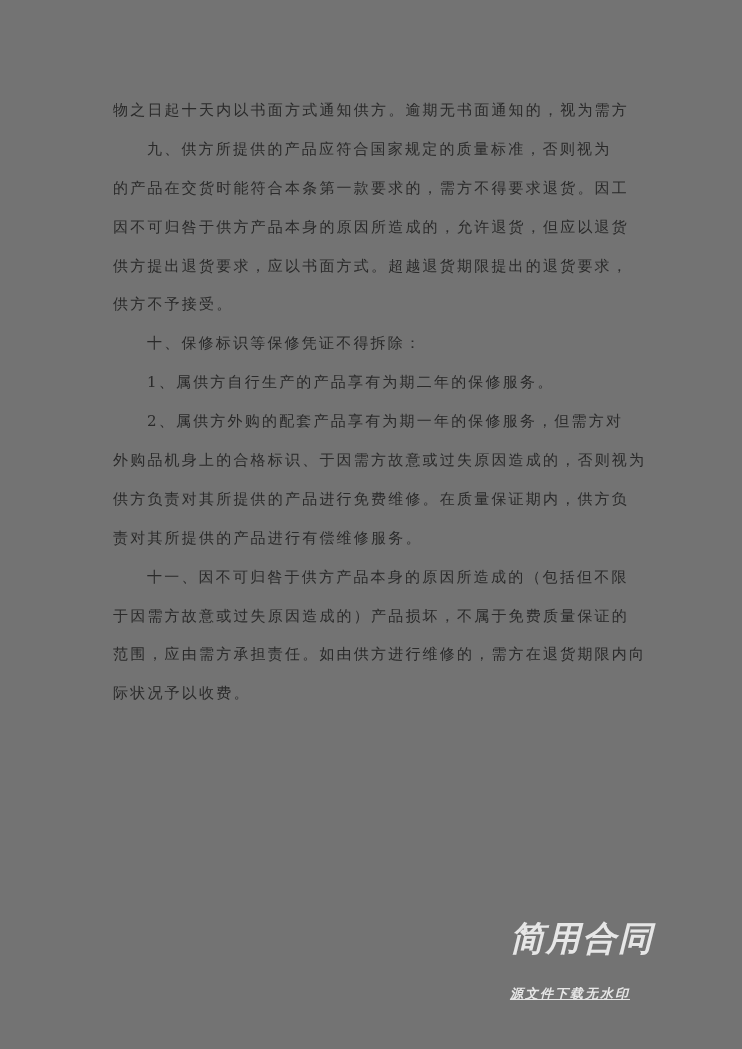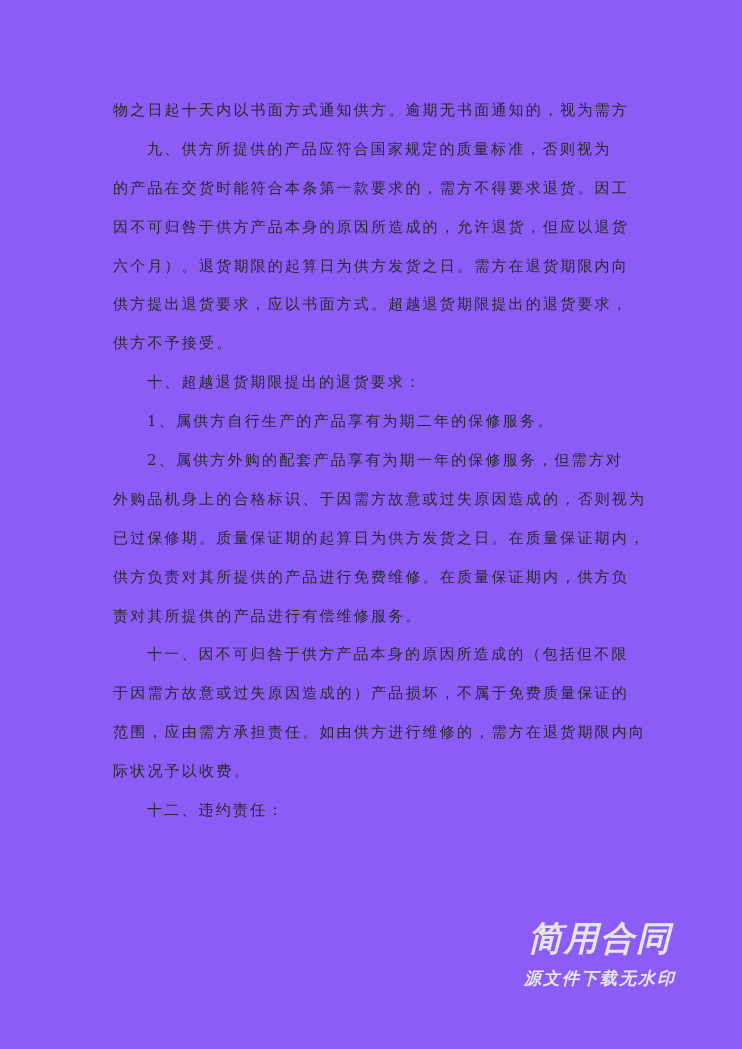--- a/index.html
+++ b/index.html
@@ -13,21 +13,21 @@
       position: relative;
       overflow: hidden;
       font-family: "DejaVu Serif", "Liberation Serif", serif;
       color: #2a2a2a;
     }
     .page {
       position: absolute;
       left: 0; top: 0;
       width: 742px;
       height: 1049px;
-      background: #8b5cf6;
+      background: #737373;
     }
     .content {
       position: absolute;
       left: 113px;
       top: 100px;
       width: 530px;
     }
     .line {
       display: block;
       height: 38.9px;
@@ -37,86 +37,82 @@
       white-space: nowrap;
     }
     .line.indent {
       padding-left: 34px;
     }
     .watermark {
       position: absolute;
       left: 510px;
       top: 918px;
       width: 180px;
-      text-align: center;
+      text-align: left;
       color: #e6e6e6;
       font-family: "DejaVu Sans", "Liberation Sans", sans-serif;
       font-style: italic;
       font-weight: bold;
     }
     .watermark .wm-main {
       display: block;
       font-size: 34px;
       letter-spacing: 2px;
       line-height: 40px;
     }
     .watermark .wm-sub {
       display: block;
-      font-size: 17px;
+      font-size: 13px;
       letter-spacing: 2px;
       line-height: 24px;
-      margin-top: 8px;
+      margin-top: 24px;
       font-weight: bold;
+      text-decoration: underline;
     }
   </style>
 </head>
 <body>
 
 <div class="page">
   <div class="content">
 
     <div>
       <span class="line">物之日起十天内以书面方式通知供方。逾期无书面通知的，视为需方</span>
     </div>
 
     <div>
       <span class="line indent">九、供方所提供的产品应符合国家规定的质量标准，否则视为</span>
       <span class="line">的产品在交货时能符合本条第一款要求的，需方不得要求退货。因工</span>
       <span class="line">因不可归咎于供方产品本身的原因所造成的，允许退货，但应以退货</span>
-      <span class="line">六个月）。退货期限的起算日为供方发货之日。需方在退货期限内向</span>
       <span class="line">供方提出退货要求，应以书面方式。超越退货期限提出的退货要求，</span>
       <span class="line">供方不予接受。</span>
     </div>
 
     <div>
-      <span class="line indent">十、超越退货期限提出的退货要求：</span>
+      <span class="line indent">十、保修标识等保修凭证不得拆除：</span>
     </div>
 
     <div>
       <span class="line indent">1、属供方自行生产的产品享有为期二年的保修服务。</span>
     </div>
 
     <div>
       <span class="line indent">2、属供方外购的配套产品享有为期一年的保修服务，但需方对</span>
       <span class="line">外购品机身上的合格标识、于因需方故意或过失原因造成的，否则视为</span>
-      <span class="line">已过保修期。质量保证期的起算日为供方发货之日。在质量保证期内，</span>
       <span class="line">供方负责对其所提供的产品进行免费维修。在质量保证期内，供方负</span>
       <span class="line">责对其所提供的产品进行有偿维修服务。</span>
     </div>
 
     <div>
       <span class="line indent">十一、因不可归咎于供方产品本身的原因所造成的（包括但不限</span>
       <span class="line">于因需方故意或过失原因造成的）产品损坏，不属于免费质量保证的</span>
       <span class="line">范围，应由需方承担责任。如由供方进行维修的，需方在退货期限内向</span>
       <span class="line">际状况予以收费。</span>
     </div>
 
-    <div>
-      <span class="line indent">十二、违约责任：</span>
-    </div>
 
   </div>
 
   <div class="watermark">
     <span class="wm-main">简用合同</span>
     <span class="wm-sub">源文件下载无水印</span>
   </div>
 </div>
 
 </body></html>

